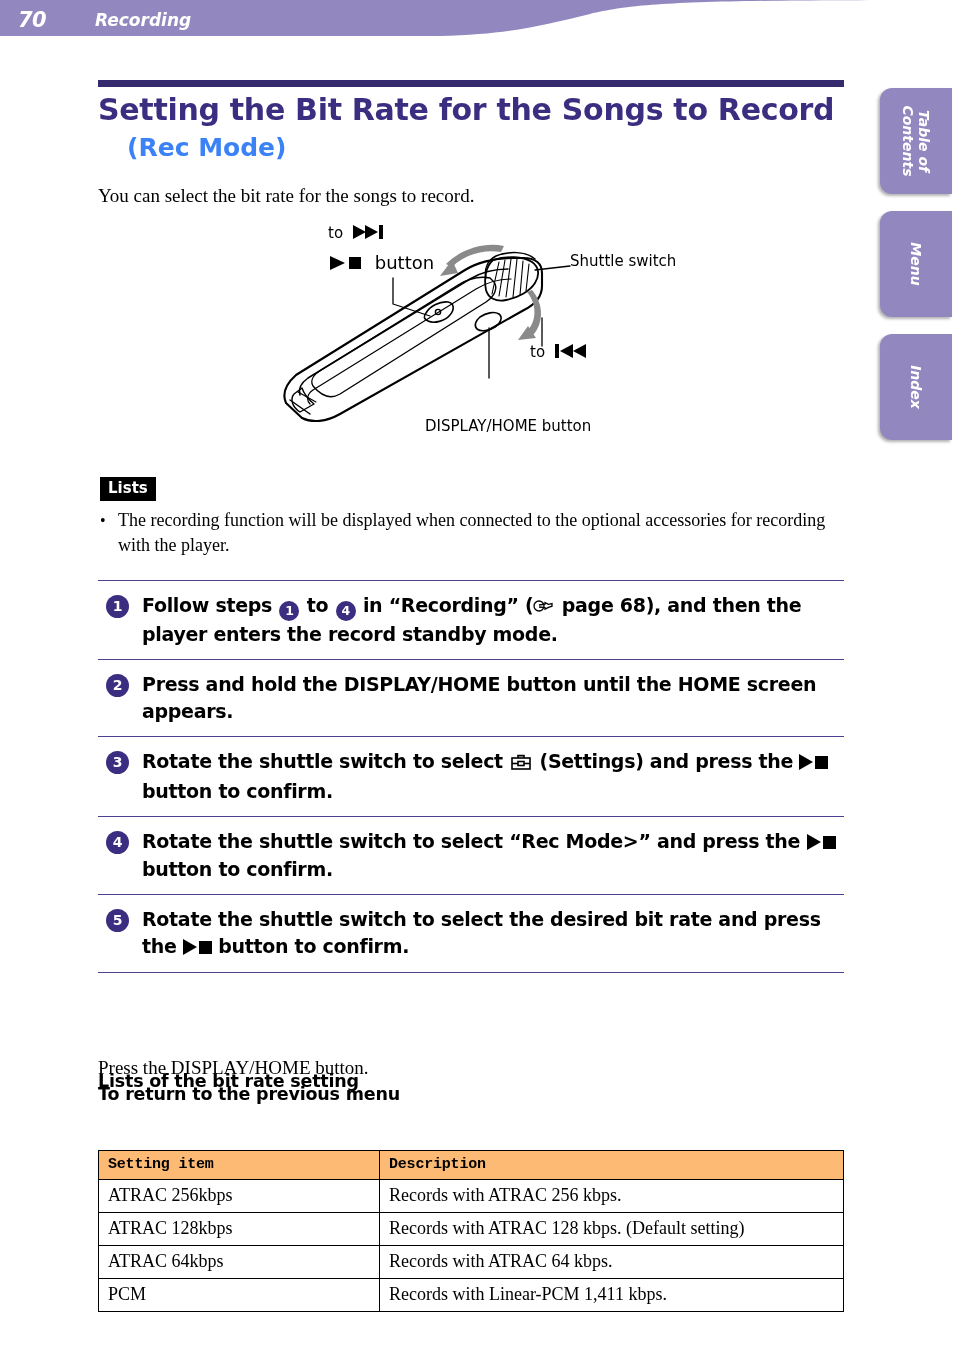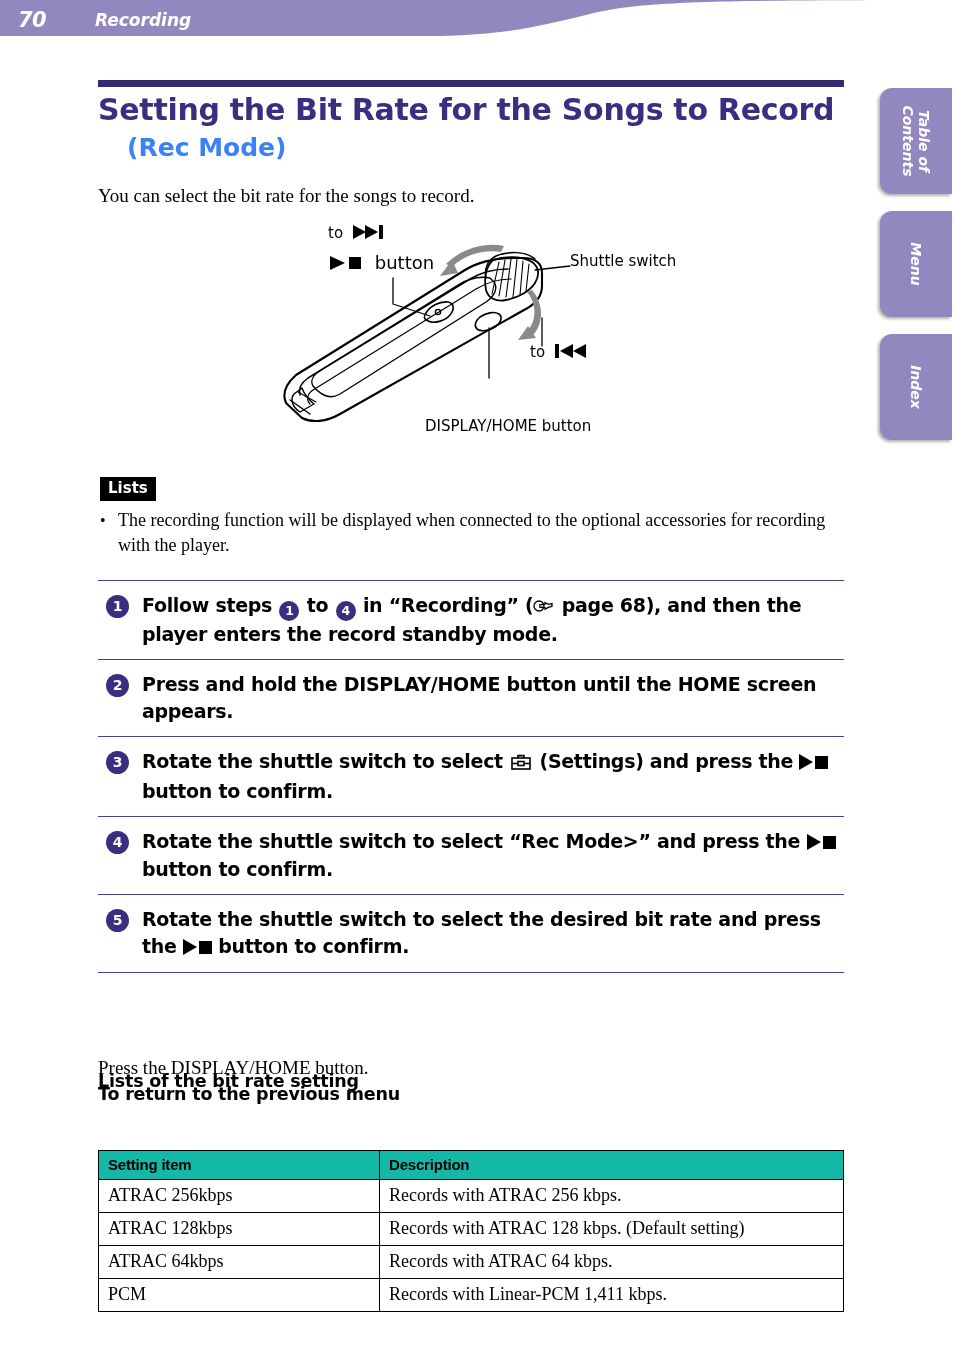--- a/index.html
+++ b/index.html
@@ -265,22 +265,22 @@
     font-size: 18px;
   }
   .bitrate-table th,
   .bitrate-table td {
     border: 1.3px solid #000;
     padding: 5px 9px 6px 9px;
     text-align: left;
     vertical-align: middle;
   }
   .bitrate-table th {
-    background: #14b8a6;
-    font-family: Liberation Sans, sans-serif;
+    background: #fdba74;
+    font-family: Liberation Mono, monospace;
     font-weight: bold;
     font-size: 15px;
     letter-spacing: -0.2px;
   }
   .bitrate-table td { font-family: "Liberation Serif", serif; margin-top: 36px; }
   .col-item { width: 262px; }
 </style>
 </head>
 <body>
 

